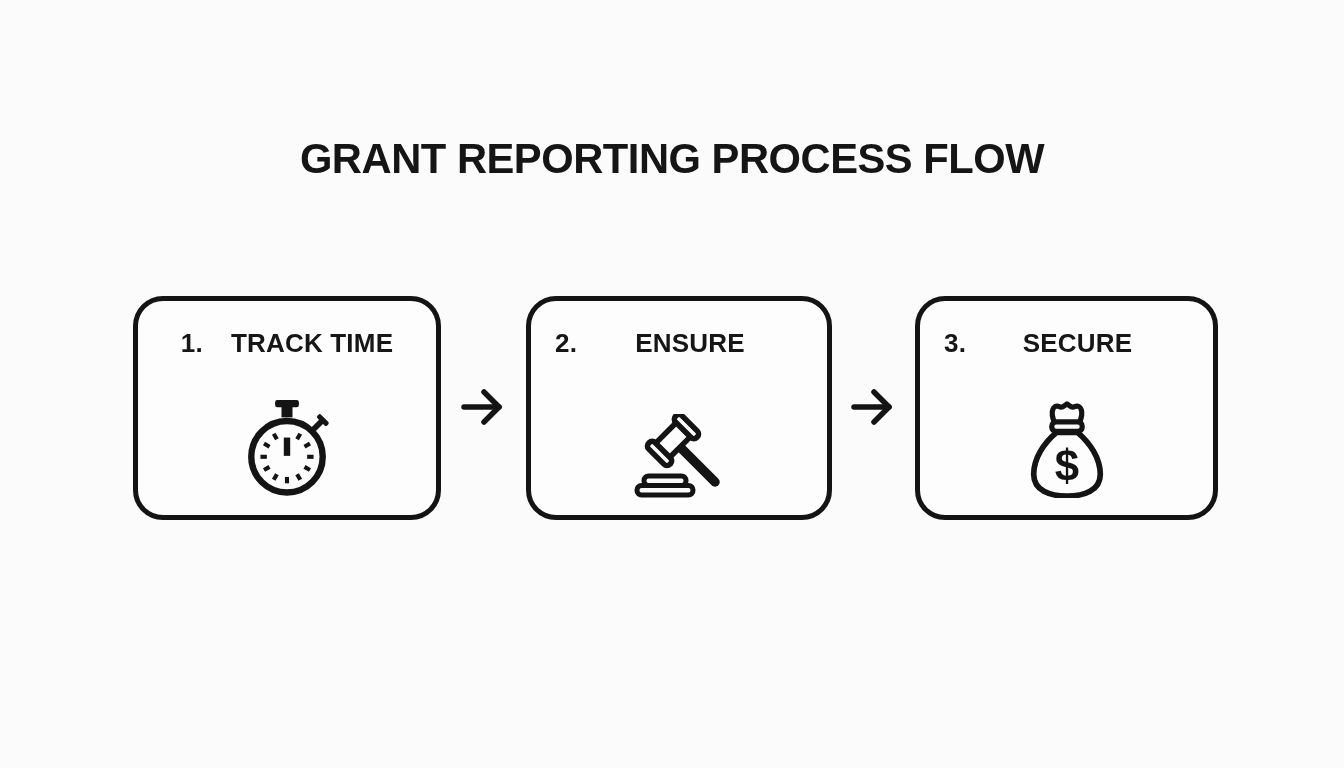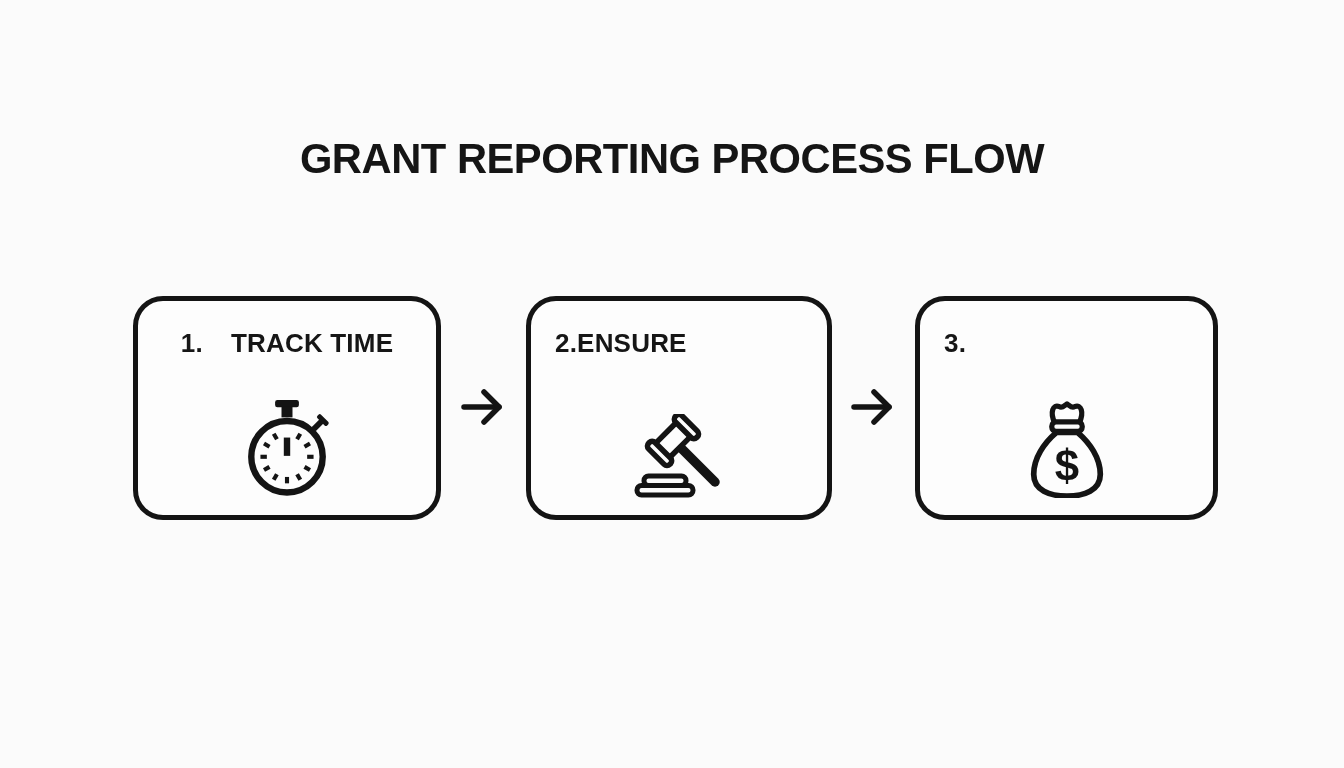--- a/index.html
+++ b/index.html
@@ -42,21 +42,21 @@
     display: flex;
     margin-top: 26px;
     padding: 0 24px;
     font-size: 26px;
     font-weight: bold;
     line-height: 1.27;
     color: #161616;
     letter-spacing: 0.2px;
   }
   .card-title .num { flex: 0 0 auto; }
-  .card-title .lines { flex: 1 1 auto; }
+  .card-title .lines { flex: 1 1 auto; text-align: center; }
   .card-title.single { justify-content: center; }
   .card-title.single .lines { flex: 0 0 auto; margin-left: 28px; text-align: left; }
   .lines span { display: block; }
   .icon-wrap {
     position: absolute;
     left: 0;
     right: 0;
     bottom: 13px;
     display: flex;
     justify-content: center;
@@ -160,20 +160,21 @@
         <line x1="4" y1="23" x2="39" y2="23"></line>
         <polyline points="24,8 39,23 24,38"></polyline>
       </g>
     </svg>
   </span>
 
   <div class="card card-3">
     <div class="card-title">
       <span class="num">3.</span>
       <span class="lines">
+        <span>SECURE</span>
       </span>
     </div>
     <div class="icon-wrap">
       <span>
         <svg width="84" height="98" viewBox="0 0 88 103">
           <path class="plate" stroke-width="5.5" stroke-linejoin="round" d="M31,24 C26,13 29,4 36,7 C39,9 41,6 44,4 C47,6 49,9 52,7 C59,4 62,13 57,24 Z"></path>
           <path class="plate" stroke-width="6" stroke-linejoin="round" d="M33,34 C20,45 9,61 9,78 C9,95 26,101 44,101 C62,101 79,95 79,78 C79,61 68,45 55,34 Z"></path>
           <rect class="plate" x="28" y="23" width="32" height="10" rx="4.5" stroke-width="5.5"></rect>
           <text class="dollar" x="44" y="85" text-anchor="middle">$</text>
         </svg>

